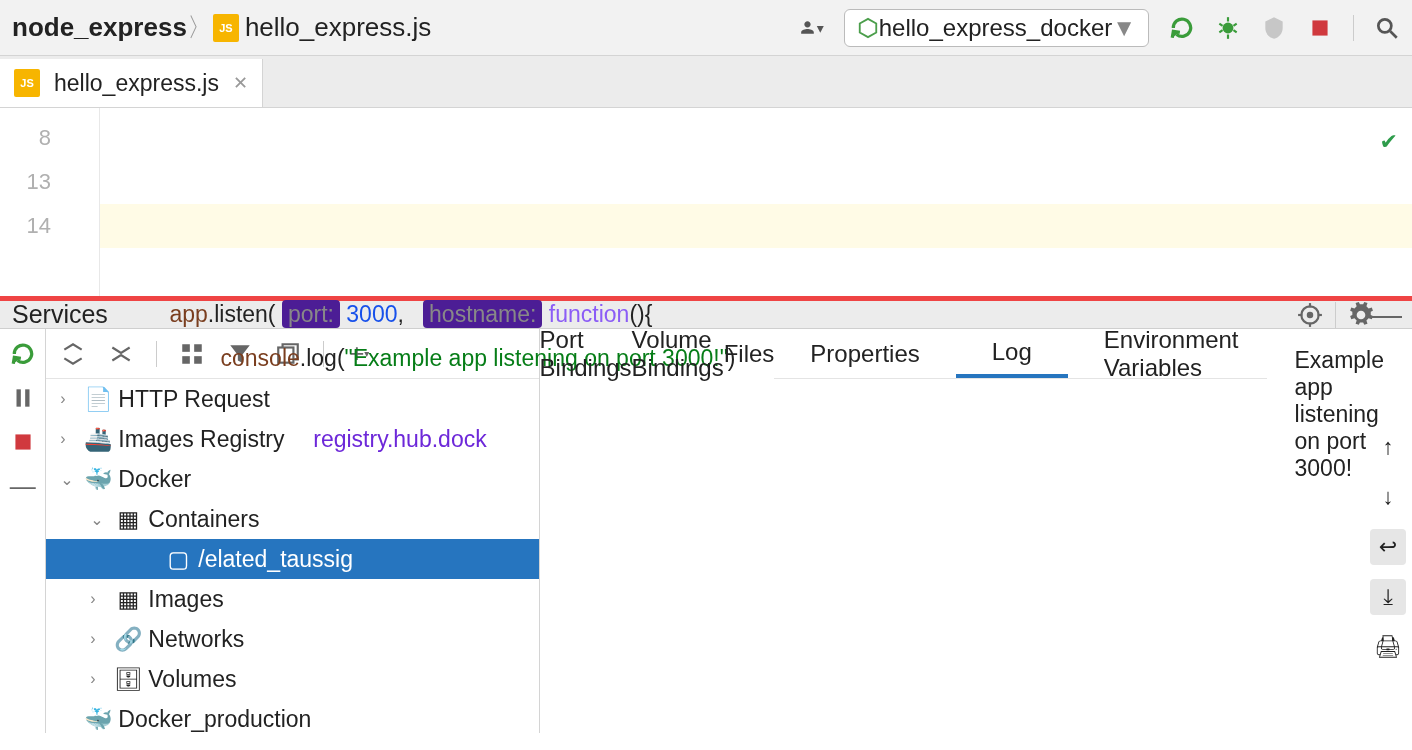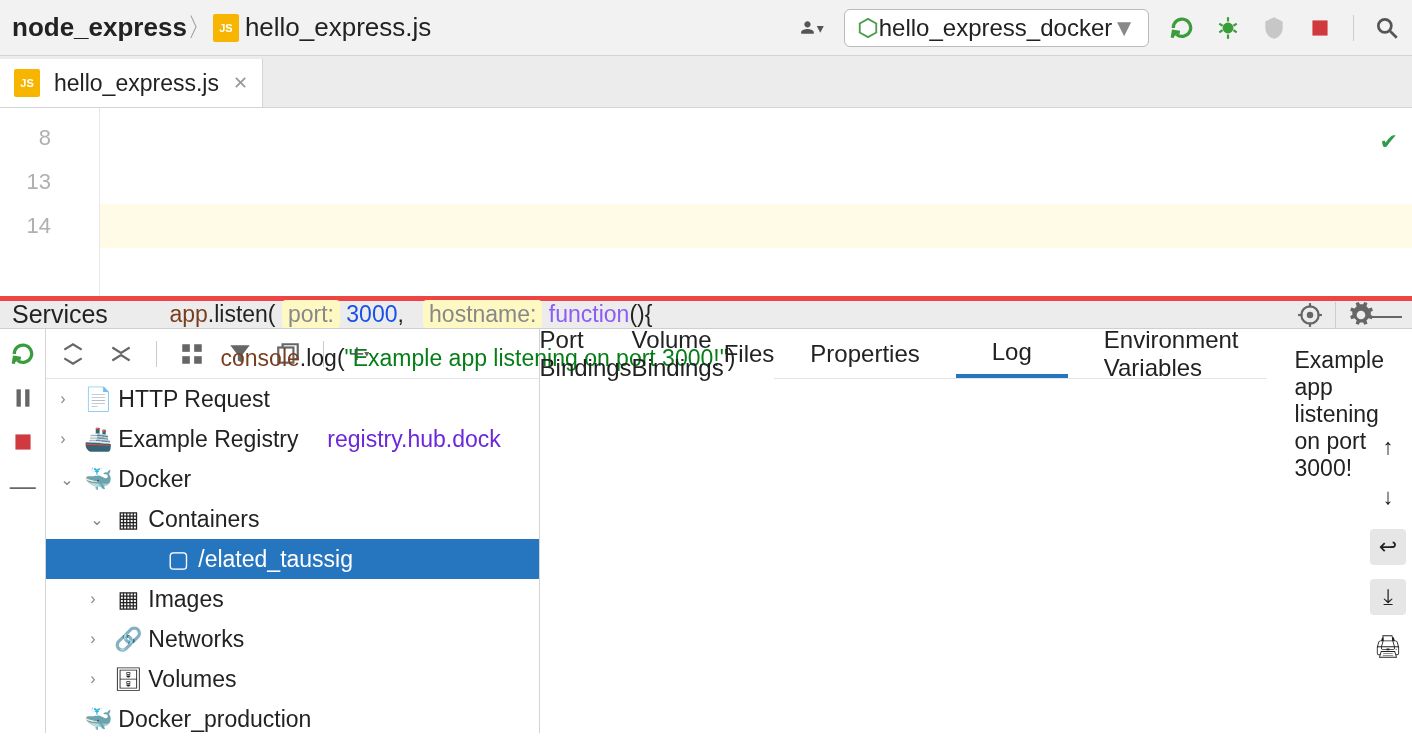--- a/index.html
+++ b/index.html
@@ -20,21 +20,21 @@
 .close-x { color:#999; font-size:18px; margin-left:6px; }
 .editor { display:flex; height:188px; position:relative; }
 .gutter { width:100px; background:#fff; border-right:1px solid #e8e8e8; text-align:right; padding-right:48px; color:#b0b0b0; font-family:Menlo,Monaco,monospace; font-size:22px; line-height:44px; padding-top:8px; }
 .code { flex:1; font-family:Menlo,Monaco,monospace; font-size:23px; line-height:44px; padding-top:8px; white-space:pre; position:relative; }
 .code-line { padding-left:14px; }
 .line-hl { background:#fffbe6; display:block; width:100%; }
 .c-call { color:#7a3e1f; }
 .c-str { color:#067d17; }
 .c-num { color:#1750eb; }
 .c-kw { color:#8b5cf6; }
-.c-hint { background:#fef9c3; color:#888; border-radius:4px; padding:1px 6px; }
+.c-hint { background:#4c1d95; color:#888; border-radius:4px; padding:1px 6px; }
 .check { position:absolute; right:14px; top:12px; color:#2e9c4b; font-size:22px; }
 .panel-header { height:33px; background:#ececec; border-top:5px solid #ef4444; border-bottom:1px solid #cfcfcf; display:flex; align-items:center; padding:12px 12px; font-size:25px; }
 .panel-header .spacer { flex:1; }
 .services { display:flex; height:404px; }
 .svc-left { width:48px; border-right:1px solid #d4d4d4; display:flex; flex-direction:column; align-items:center; gap:18px; padding-top:12px; }
 .svc-mid { width:512px; border-right:1px solid #d4d4d4; display:flex; flex-direction:column; }
 .svc-mid-tb { height:50px; border-bottom:1px solid #e4e4e4; display:flex; align-items:center; gap:22px; padding:0 14px; }
 .tree { flex:1; overflow:hidden; font-size:23px; }
 .tree-row { display:flex; align-items:center; height:40px; padding-left:14px; gap:8px; }
 .tree-row.sel { background:#2675bf; color:#fff; }
@@ -215,21 +215,21 @@
         </span>
       <span class="vdiv"></span>
       <span class="ico" style="font-size:26px;color:#666">+<span style="font-size:10px">▾</span></span>
     </div>
     <div class="tree">
       <div class="tree-row">
           <span class="chev">›</span>
           <span class="tree-ico">📄</span>
           <span>HTTP Request</span>
         </div>
-      <div class="tree-row"><span class="chev">›</span><span class="tree-ico">🚢</span><span>Example Registry</span>&nbsp;&nbsp;<span class="muted">registry.hub.dock</span></div>
+      <div class="tree-row"><span class="chev">›</span><span class="tree-ico">🚢</span><span>Images Registry</span>&nbsp;&nbsp;<span class="muted">registry.hub.dock</span></div>
       <div class="tree-row">
           <span class="chev">⌄</span>
           <span class="tree-ico">🐳</span>
           <span>Docker</span>
         </div>
       <div class="tree-row" style="padding-left:44px">
           <span class="chev">⌄</span>
           <span class="tree-ico">▦</span>
           <span>Containers</span>
         </div>

